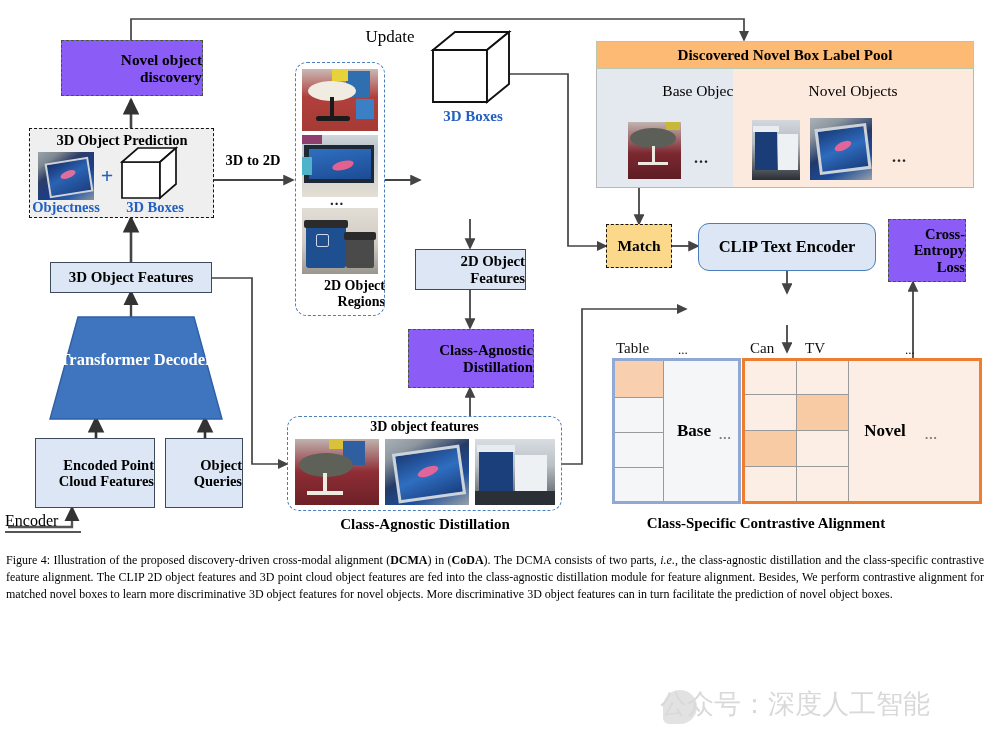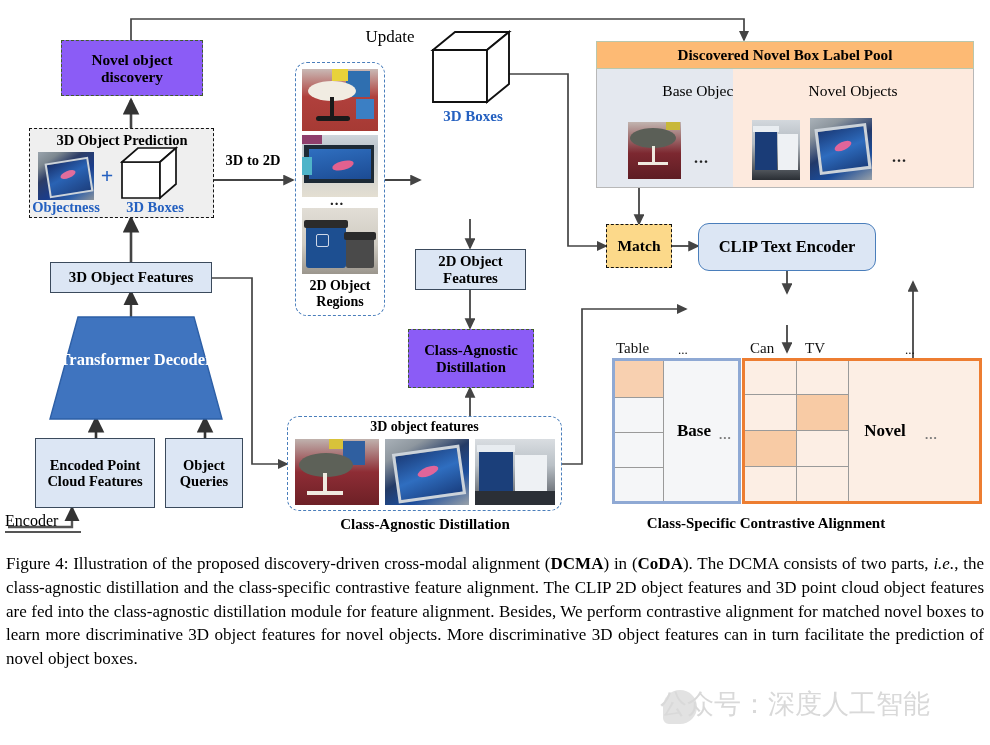--- a/index.html
+++ b/index.html
@@ -4,21 +4,21 @@
 <title>DCMA Figure</title>
 <style>
   html,body{margin:0;padding:0;background:#ffffff;}
   body{
     width:990px;height:745px;position:relative;overflow:hidden;
     font-family:"Liberation Serif", serif;
     color:#000;
   }
   #diagram{position:absolute;left:0;top:0;width:990px;height:545px;}
   .node{position:absolute;box-sizing:border-box;display:flex;align-items:center;
-        justify-content:center;text-align:center;line-height:1.12;}
+        justify-content:center;text-align:right;line-height:1.12;}
   .bold{font-weight:bold;}
 
   
   .blue-box{background:#dce6f4;border:1.4px solid #3b4a5c;font-weight:bold;}
   .blue-round{background:#dce6f4;border:1.6px solid #4a7ebb;border-radius:11px;font-weight:bold;}
   .green-dash{background:#8b5cf6;border:1.8px dashed #3e5c2a;font-weight:bold;}
   .grey-dash{background:#efefef;border:1.7px dashed #111;}
   .yellow-dash{background:#fcd98a;border:1.8px dashed #111;font-weight:bold;}
   .blue-dash-round{border:1.6px dashed #4a7ebb;border-radius:12px;background:#fff;}
 
@@ -28,21 +28,21 @@
   .plain{font-weight:normal;}
 
   
   .pic{position:absolute;overflow:hidden;}
   .ph{width:100%;height:100%;position:relative;}
 
   .ellipsis{position:absolute;font-weight:bold;letter-spacing:1px;color:#222;}
 
   
   #caption{position:absolute;left:6px;top:552px;width:978px;
-           font-family:"Liberation Serif", serif;font-size:17px;line-height:1.40;
+           font-family:"Liberation Serif", serif;font-size:12px;line-height:1.40;
            text-align:justify;color:#000;}
   #caption b{font-weight:bold;}
   #caption i{font-style:italic;}
 
   
   #watermark{position:absolute;left:660px;top:686px;font-size:27px;color:#d9d9d9;
              font-family:"DejaVu Sans",sans-serif;white-space:nowrap;pointer-events:none;}
   #wmlogo{position:absolute;left:663px;top:690px;width:34px;height:34px;border-radius:50% 50% 50% 6px;
           background:#e2e2e2;pointer-events:none;}
 
@@ -267,20 +267,21 @@
       <div style="position:absolute;left:24px;top:24px;width:18px;height:8px;transform:rotate(-24deg);
                   background:#e0659a;border-radius:50%;"></div>
     </div>
   </div>
   <div class="ellipsis" style="left:892px;top:148px;font-size:16px;">...</div>
 
   <div class="node yellow-dash" style="left:606px;top:224px;width:66px;height:44px;font-size:15.5px;">Match</div>
 
   <div class="node blue-round" style="left:698px;top:223px;width:178px;height:48px;font-size:16.5px;">CLIP Text Encoder</div>
 
+  <div class="node green-dash" style="left:888px;top:219px;width:78px;height:63px;font-size:14.5px;">Cross-Entropy Loss</div>
 
 
   <div class="matbl" style="left:612px;top:358px;width:129px;height:146px;border:3px solid #8fa9d4;background:#f5f6f8;"></div>
   <div class="mcell" style="left:615px;top:361px;width:48px;height:36px;background:#f8d0b0;border:none;"></div>
 
   <div style="position:absolute;left:663px;top:361px;width:1px;height:140px;background:#9a9a9a;"></div>
   <div style="position:absolute;left:615px;top:397px;width:48px;height:1px;background:#9a9a9a;"></div>
   <div style="position:absolute;left:615px;top:432px;width:48px;height:1px;background:#9a9a9a;"></div>
   <div style="position:absolute;left:615px;top:467px;width:48px;height:1px;background:#9a9a9a;"></div>
   <div class="node bold" style="left:665px;top:420px;width:58px;height:22px;font-size:17px;">Base</div>

